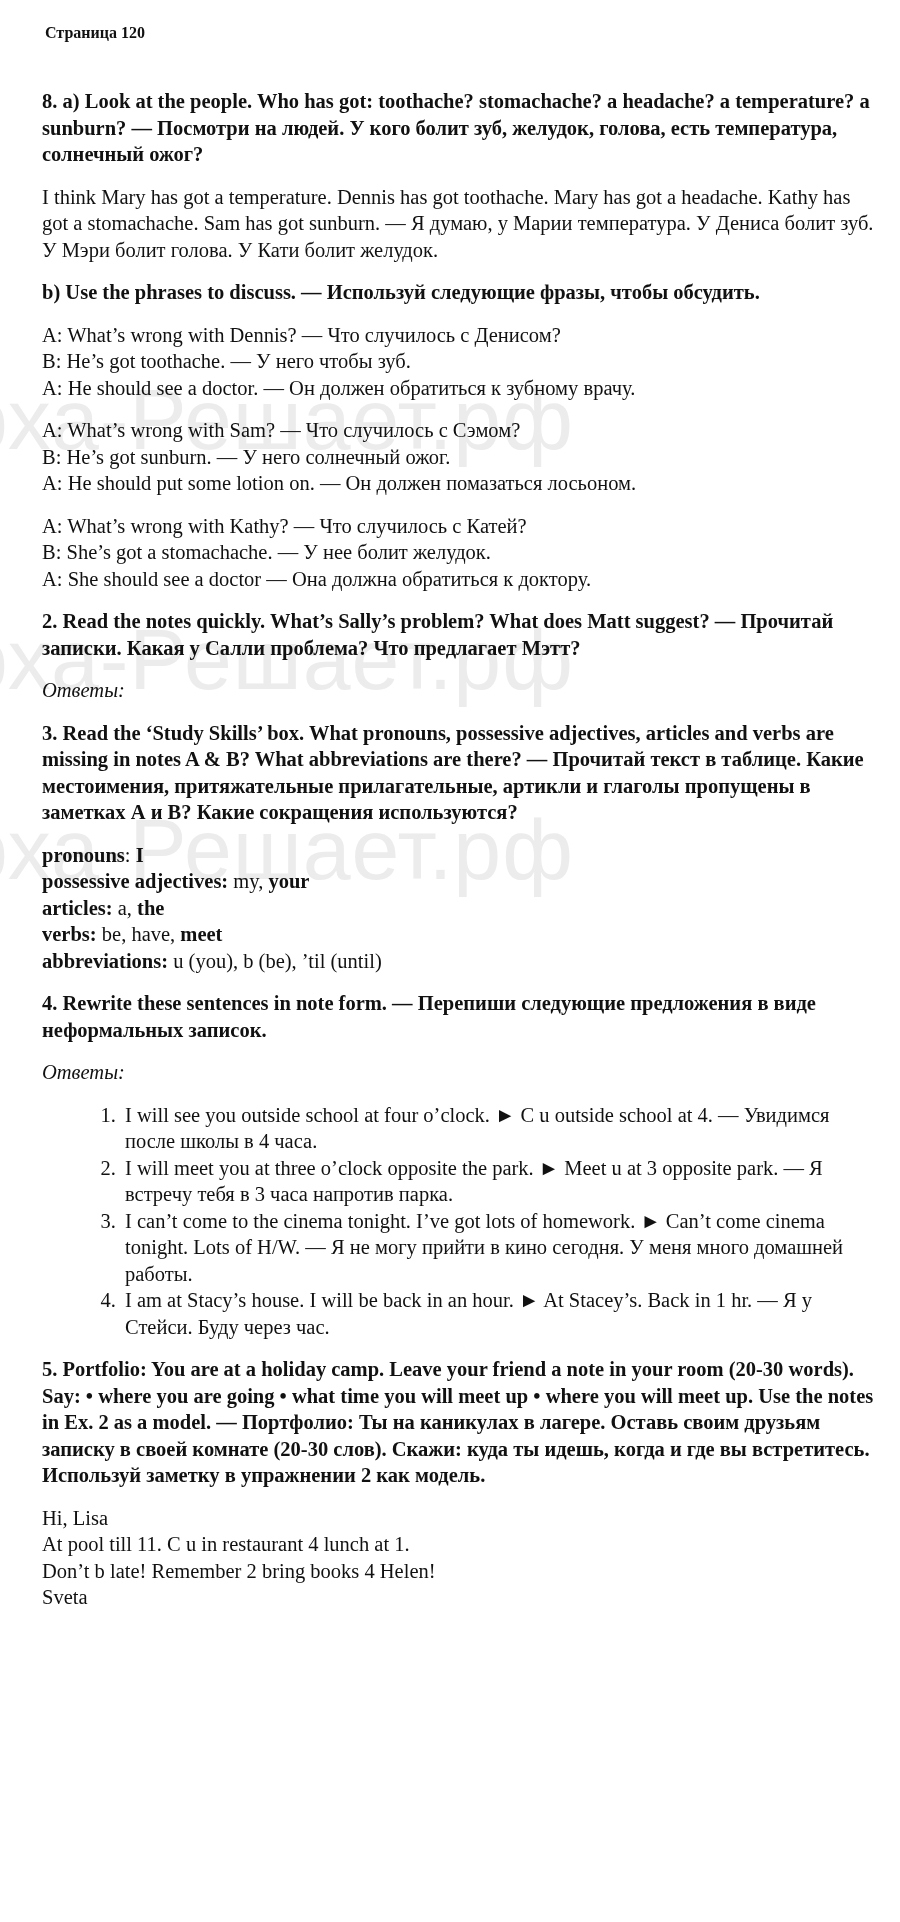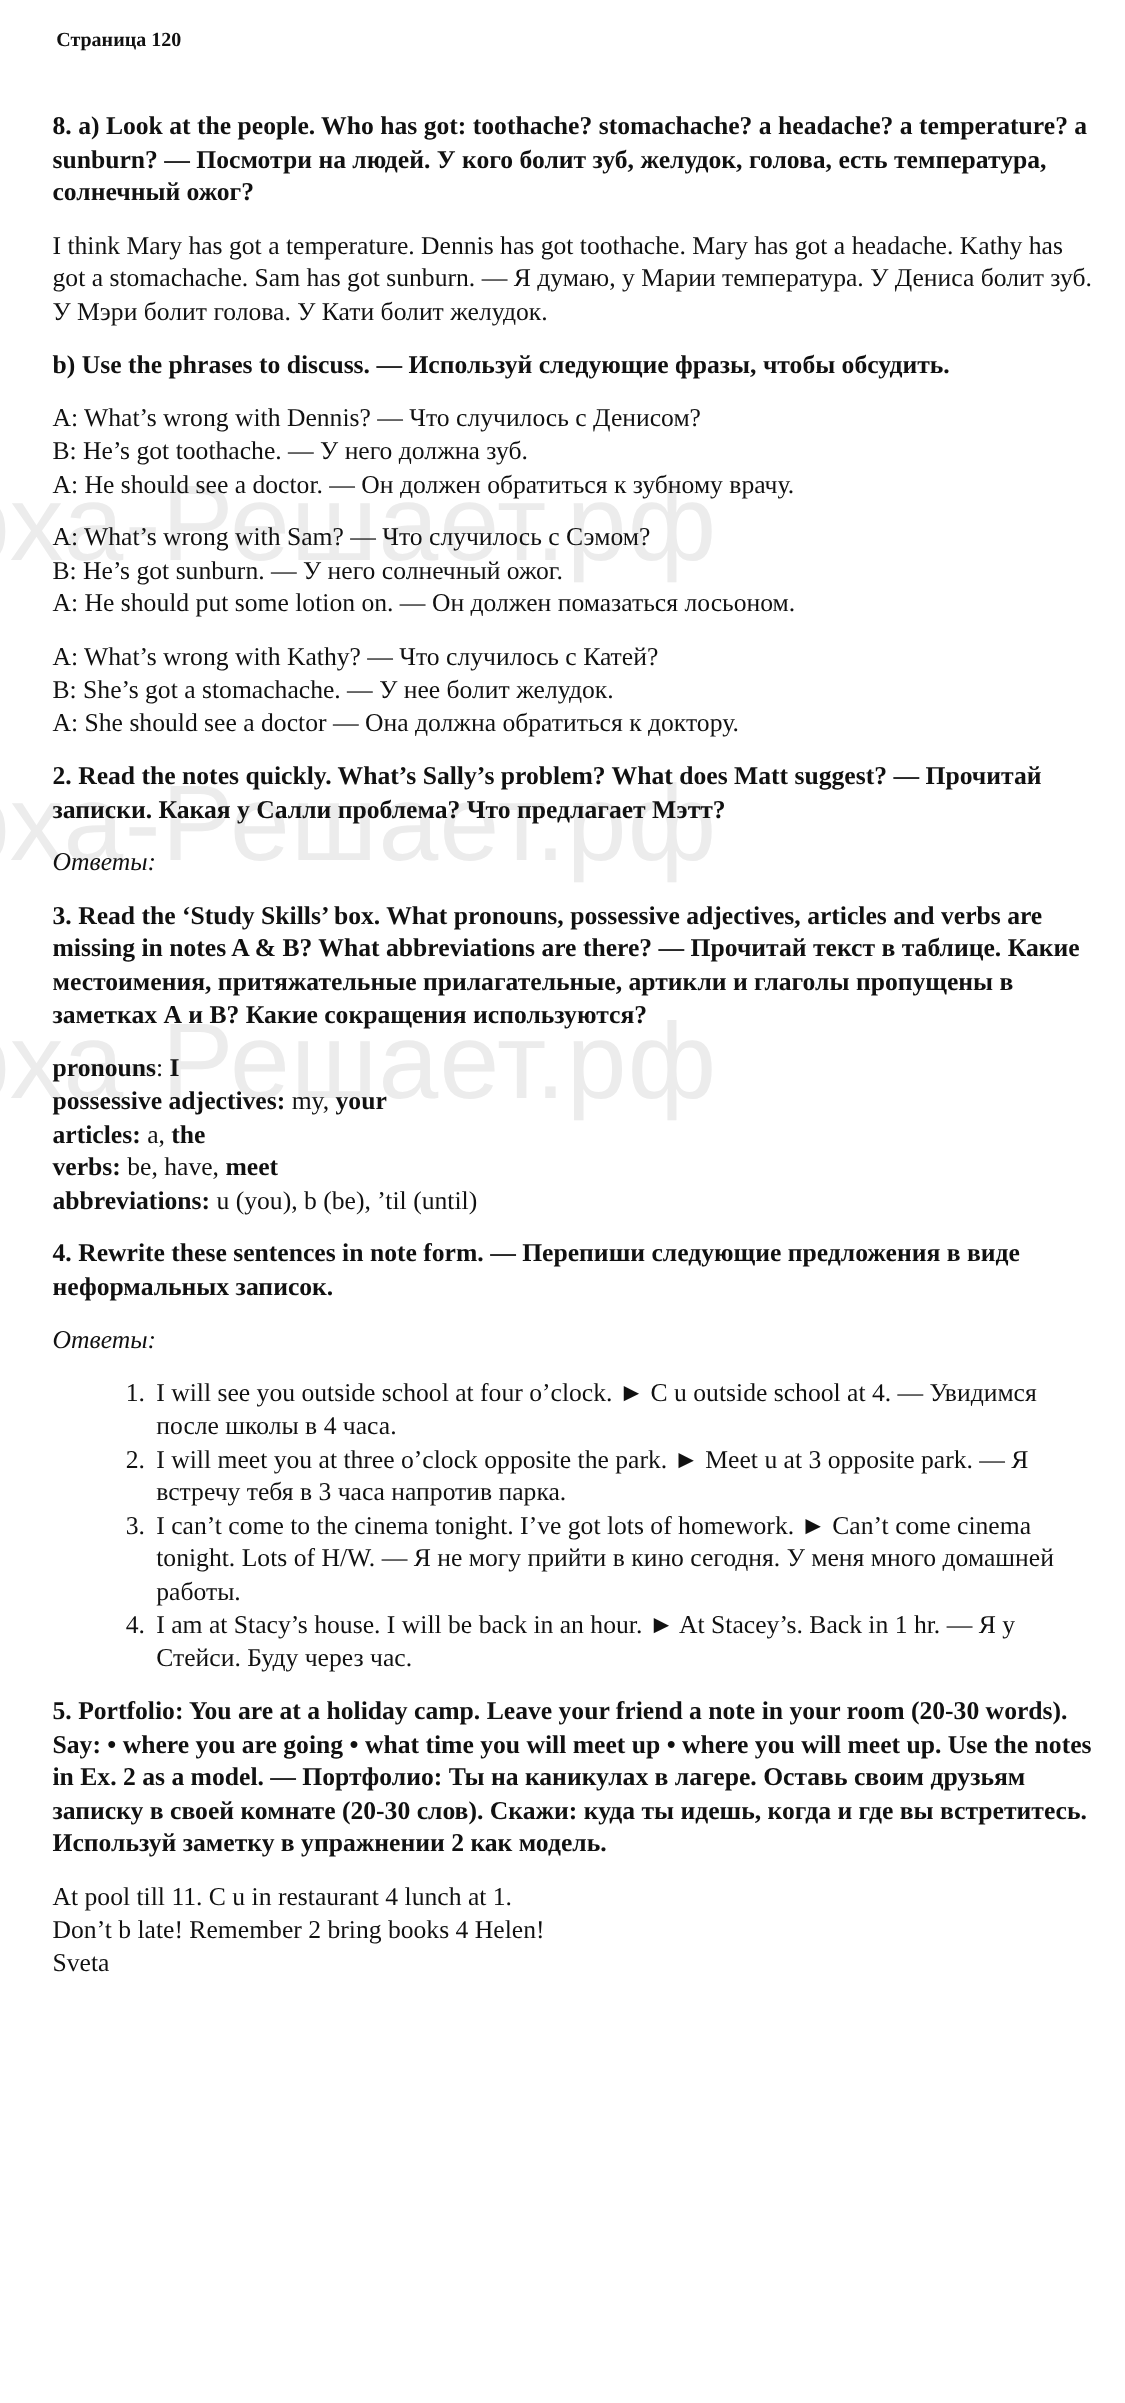--- a/index.html
+++ b/index.html
@@ -89,21 +89,21 @@
 
 <div class="content">
 
   <section>
     <p class="q">8. a) Look at the people. Who has got: toothache? stomachache? a headache? a temperature? a sunburn? — Посмотри на людей. У кого болит зуб, желудок, голова, есть температура, солнечный ожог?</p>
     <p class="p">I think Mary has got a temperature. Dennis has got toothache. Mary has got a headache. Kathy has got a stomachache. Sam has got sunburn. — Я думаю, у Марии температура. У Дениса болит зуб. У Мэри болит голова. У Кати болит желудок.</p>
     <p class="q">b) Use the phrases to discuss. — Используй следующие фразы, чтобы обсудить.</p>
 
     <div class="dialog">
       <span class="line">A: What’s wrong with Dennis? — Что случилось с Денисом?</span>
-      <span class="line">B: He’s got toothache. — У него должна зуб.</span>
+      <span class="line">B: He’s got toothache. — У него чтобы зуб.</span>
       <span class="line">A: He should see a doctor. — Он должен обратиться к зубному врачу.</span>
     </div>
     <div class="dialog">
       <span class="line">A: What’s wrong with Sam? — Что случилось с Сэмом?</span>
       <span class="line">B: He’s got sunburn. — У него солнечный ожог.</span>
       <span class="line">A: He should put some lotion on. — Он должен помазаться лосьоном.</span>
     </div>
     <div class="dialog">
       <span class="line">A: What’s wrong with Kathy? — Что случилось с Катей?</span>
       <span class="line">B: She’s got a stomachache. — У нее болит желудок.</span>
@@ -134,19 +134,20 @@
       <li>I will see you outside school at four o’clock. ► C u outside school at 4. — Увидимся после школы в 4 часа.</li>
       <li>I will meet you at three o’clock opposite the park. ► Meet u at 3 opposite park. — Я встречу тебя в 3 часа напротив парка.</li>
       <li>I can’t come to the cinema tonight. I’ve got lots of homework. ► Can’t come cinema tonight. Lots of H/W. — Я не могу прийти в кино сегодня. У меня много домашней работы.</li>
       <li>I am at Stacy’s house. I will be back in an hour. ► At Stacey’s. Back in 1 hr. — Я у Стейси. Буду через час.</li>
     </ol>
   </section>
 
   <section>
     <p class="q">5. Portfolio: You are at a holiday camp. Leave your friend a note in your room (20-30 words). Say: • where you are going • what time you will meet up • where you will meet up. Use the notes in Ex. 2 as a model. — Портфолио: Ты на каникулах в лагере. Оставь своим друзьям записку в своей комнате (20-30 слов). Скажи: куда ты идешь, когда и где вы встретитесь. Используй заметку в упражнении 2 как модель.</p>
     <div class="note-block">
+      <span class="line">Hi, Lisa</span>
       <span class="line">At pool till 11. C u in restaurant 4 lunch at 1.</span>
       <span class="line">Don’t b late! Remember 2 bring books 4 Helen!</span>
       <span class="line">Sveta</span>
     </div>
   </section>
 
 </div>
 
 </body></html>

